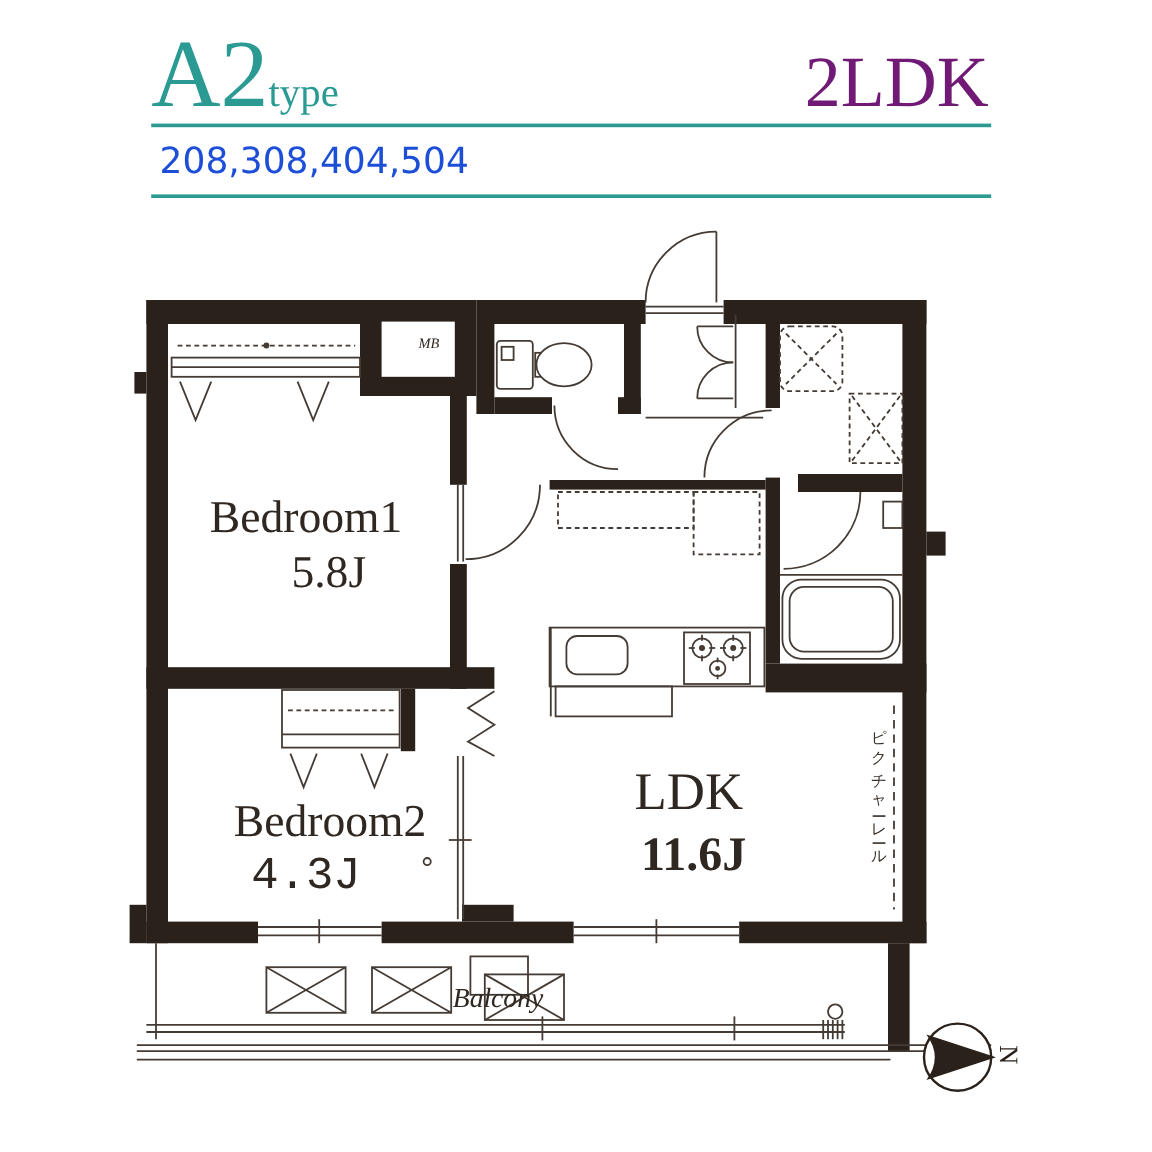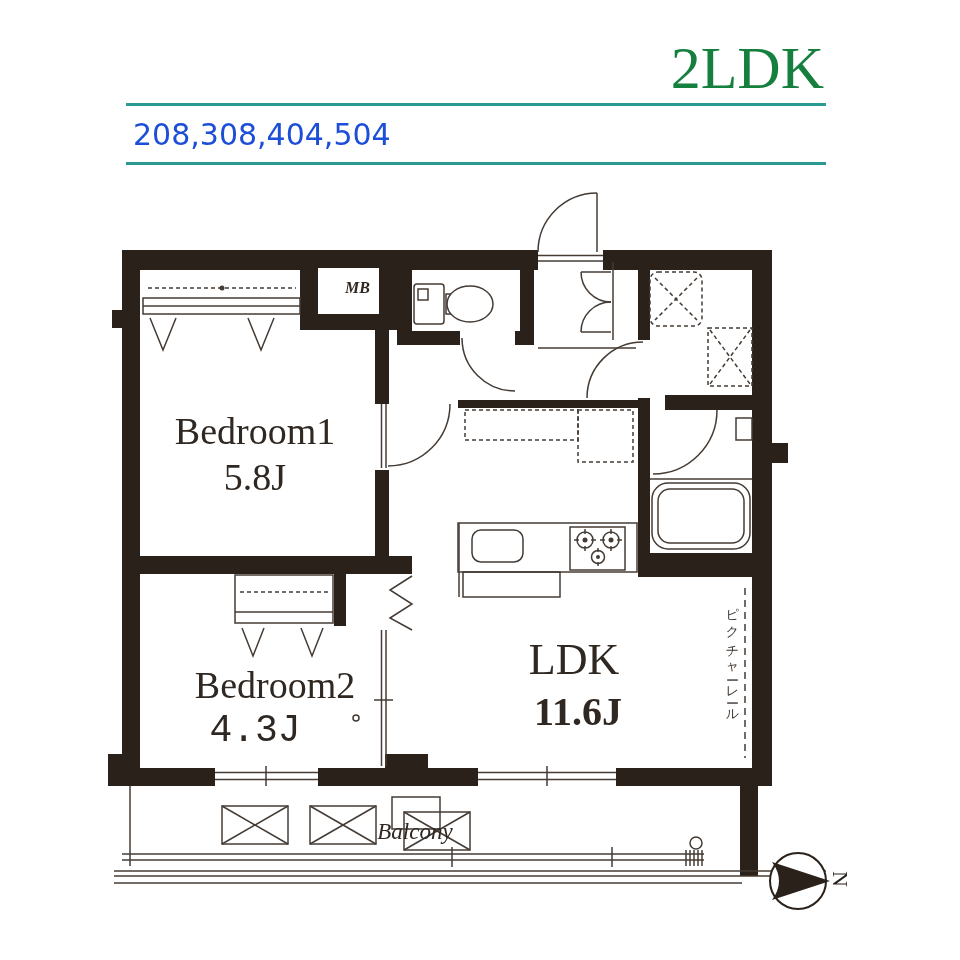--- a/index.html
+++ b/index.html
@@ -6,46 +6,47 @@
   .canvas{
     position:relative;width:960px;height:960px;margin:0 auto;
     background:#ffffff;overflow:hidden;
     font-family:"Liberation Serif","DejaVu Serif",serif;
     color:#322a24;
   }
   .abs{position:absolute;line-height:1;white-space:nowrap;}
   
   .plan-code{left:126px;top:22px;color:#2a9a92;font-size:80px;}
   .plan-code .suffix{font-size:34px;}
-  .layout-type{right:136px;top:38px;color:#15803d;font-size:60px;}
+  .layout-type{right:136px;top:38px;color:#701a75;font-size:60px;}
   .rule{position:absolute;height:3px;background:#2a9a92;left:126px;width:700px;}
   .rule1{top:103px;}
   .rule2{top:162px;}
   .unit-numbers{left:133px;top:120px;font-size:30px;color:#1d4ed8;
     font-family:"DejaVu Sans","Liberation Sans",sans-serif;letter-spacing:0px;}
   
   .room-label{text-align:center;color:#2f2721;}
   .b1-name{left:122px;width:266px;top:412px;font-size:38px;text-align:center;}
-  .b1-size{left:122px;width:266px;top:458px;font-size:38px;}
+  .b1-size{left:122px;width:266px;top:458px;font-size:38px;padding-left:19px;}
   .b2-name{left:122px;width:266px;top:666px;font-size:38px;padding-left:20px;}
   .b2-size{left:122px;width:266px;top:712px;font-size:38px;font-family:Liberation Mono, monospace;}
   .ldk-name{left:464px;width:220px;top:638px;font-size:44px;}
   .ldk-size{left:468px;width:220px;top:692px;font-size:40px;font-weight:bold;}
-  .mb-label{left:318px;width:79px;top:280px;font-size:16px;font-style:italic;font-weight:bold;}
+  .mb-label{left:318px;width:79px;top:280px;font-size:12px;font-style:italic;}
   .balcony-label{left:350px;width:130px;top:820px;font-size:23px;font-style:italic;}
   .picture-rail{left:726px;top:598px;font-size:13px;letter-spacing:4px;color:#3a322c;
     writing-mode:vertical-rl;line-height:1;}
   .north-label{left:832px;top:868px;font-size:22px;transform:rotate(90deg);color:#2a211b;}
   svg{position:absolute;left:0;top:0;}
 </style>
 </head>
 <body>
 
 <div class="canvas">
 
+  <div class="abs plan-code"><span>A2</span><span class="suffix">type</span></div>
   <div class="abs layout-type">2LDK</div>
   <div class="rule rule1"></div>
   <div class="abs unit-numbers">208,308,404,504</div>
   <div class="rule rule2"></div>
 
   <svg width="960" height="960" viewBox="0 0 960 960">
     <g fill="#2a211b">
       <rect x="122" y="250" width="178" height="20"></rect>
       <rect x="300" y="250" width="97" height="80"></rect>
       <rect x="397" y="250" width="141" height="20"></rect>

